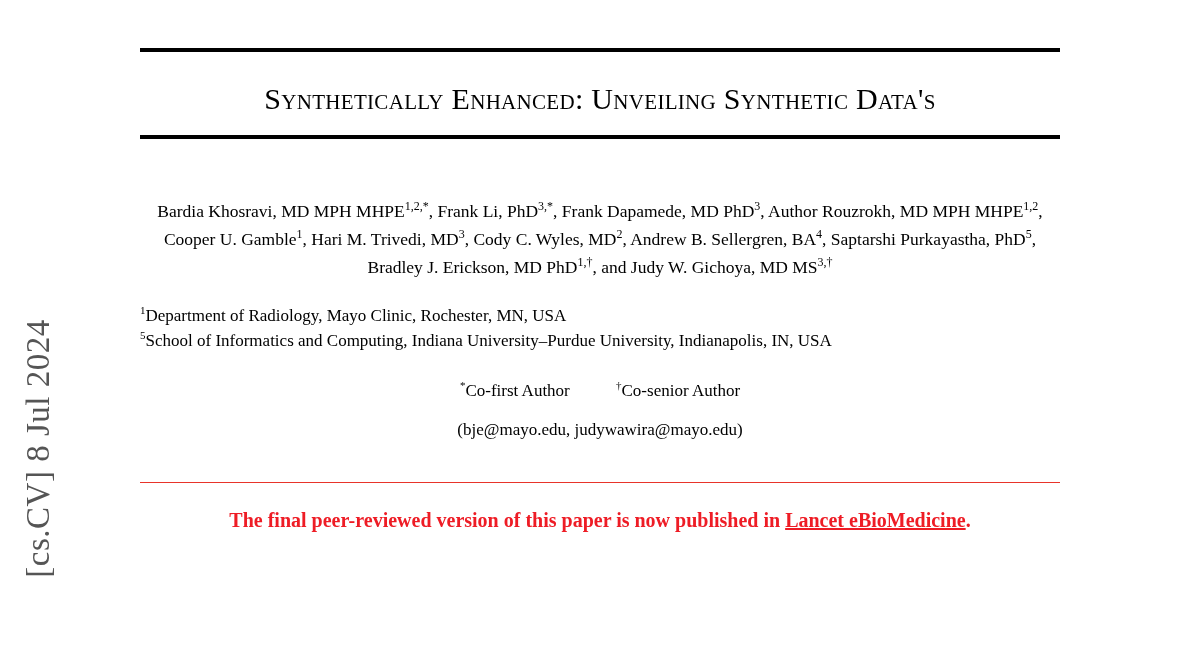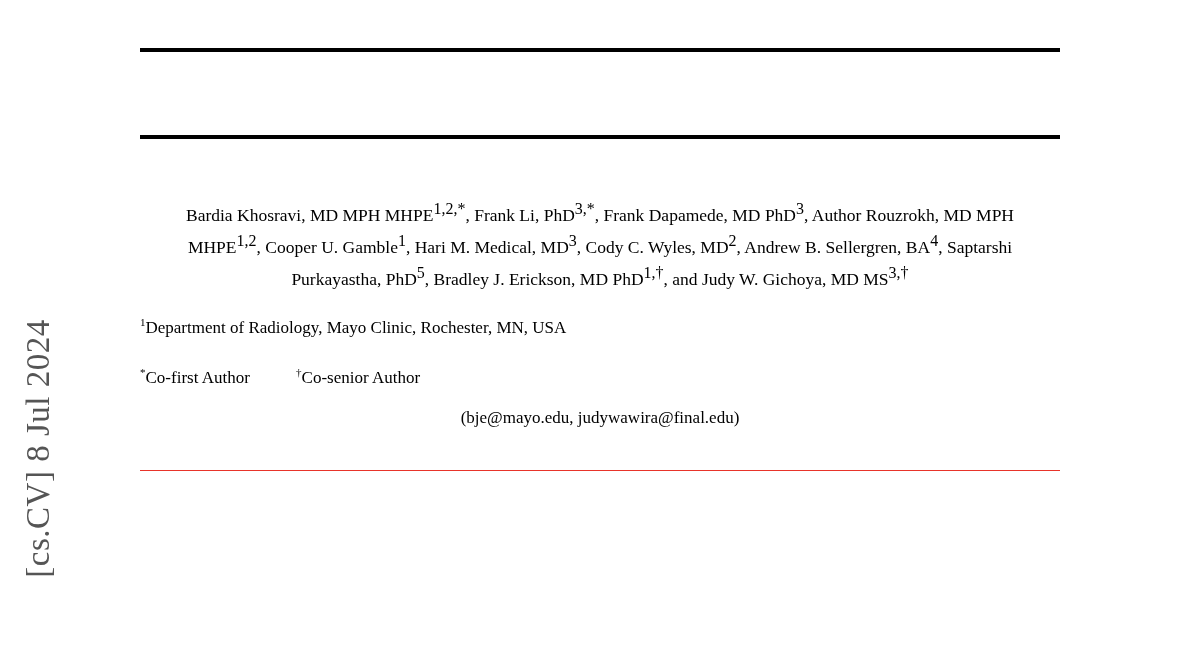--- a/index.html
+++ b/index.html
@@ -58,34 +58,34 @@
     letter-spacing: 0.3px;
   }
 
   .authors {
     margin-top: 58px;
     text-align: center;
     font-size: 17.5px;
     line-height: 1.55;
     padding: 0 10px;
   }
-  .authors sup { font-size: 16px; }
+  .authors sup { font-size: 12px; }
 
   .affiliations {
     margin-top: 22px;
     text-align: left;
     font-size: 17px;
     line-height: 1.42;
   }
   .affiliations .aff { display: block; }
   .affiliations sup { font-size: 11px; }
 
   .footnotes {
     margin-top: 26px;
-    text-align: left;
+    text-align: center;
     font-size: 17px;
   }
   .footnotes .fn { display: inline-block; }
   .footnotes .fn + .fn { margin-left: 42px; }
   .footnotes sup { font-size: 11px; }
 
   .emails {
     margin-top: 20px;
     text-align: center;
     font-size: 17px;
@@ -111,38 +111,42 @@
 </head>
 <body>
 
 <div class="arxiv-stamp">[cs.CV]  8 Jul 2024</div>
 
 <div class="page">
 
   <div class="rule-top"></div>
 
   <div class="title">
-    <br>
+    <span>Synthetically Enhanced: Unveiling Synthetic Data's</span><br>
   </div>
 
   <div class="rule-bottom"></div>
 
   <div class="authors">
     <span>Bardia Khosravi, MD MPH MHPE</span><sup>1,2,*</sup><span>, Frank Li, PhD</span><sup>3,*</sup><span>, Frank Dapamede, MD PhD</span><sup>3</sup><span>, Author Rouzrokh, MD MPH</span>
-    <span>MHPE</span><sup>1,2</sup><span>, Cooper U. Gamble</span><sup>1</sup><span>, Hari M. Medical, MD</span><sup>3</sup><span>, Cody C. Wyles, MD</span><sup>2</sup><span>, Andrew B. Sellergren, BA</span><sup>4</sup><span>, Saptarshi</span>
+    <span>MHPE</span><sup>1,2</sup><span>, Cooper U. Gamble</span><sup>1</sup><span>, Hari M. Trivedi, MD</span><sup>3</sup><span>, Cody C. Wyles, MD</span><sup>2</sup><span>, Andrew B. Sellergren, BA</span><sup>4</sup><span>, Saptarshi</span>
     <span>Purkayastha, PhD</span><sup>5</sup><span>, Bradley J. Erickson, MD PhD</span><sup>1,†</sup><span>, and Judy W. Gichoya, MD MS</span><sup>3,†</sup>
   </div>
 
   <div class="affiliations">
     <span class="aff"><sup>1</sup><span>Department of Radiology, Mayo Clinic, Rochester, MN, USA</span></span>
+    <span class="aff"><sup>5</sup><span>School of Informatics and Computing, Indiana University–Purdue University, Indianapolis, IN, USA</span></span>
   </div>
 
   <div class="footnotes">
     <span class="fn"><sup>*</sup><span>Co-first Author</span></span>
     <span class="fn"><sup>†</sup><span>Co-senior Author</span></span>
   </div>
 
-  <div class="emails">(bje@mayo.edu, judywawira@final.edu)</div>
+  <div class="emails">(bje@mayo.edu, judywawira@mayo.edu)</div>
 
   <div class="red-rule"></div>
 
+  <div class="notice">
+    <span>The final peer-reviewed version of this paper is now published in </span><a class="link" href="#">Lancet eBioMedicine</a><span>.</span>
+  </div>
 
 </div>
 
 </body></html>

